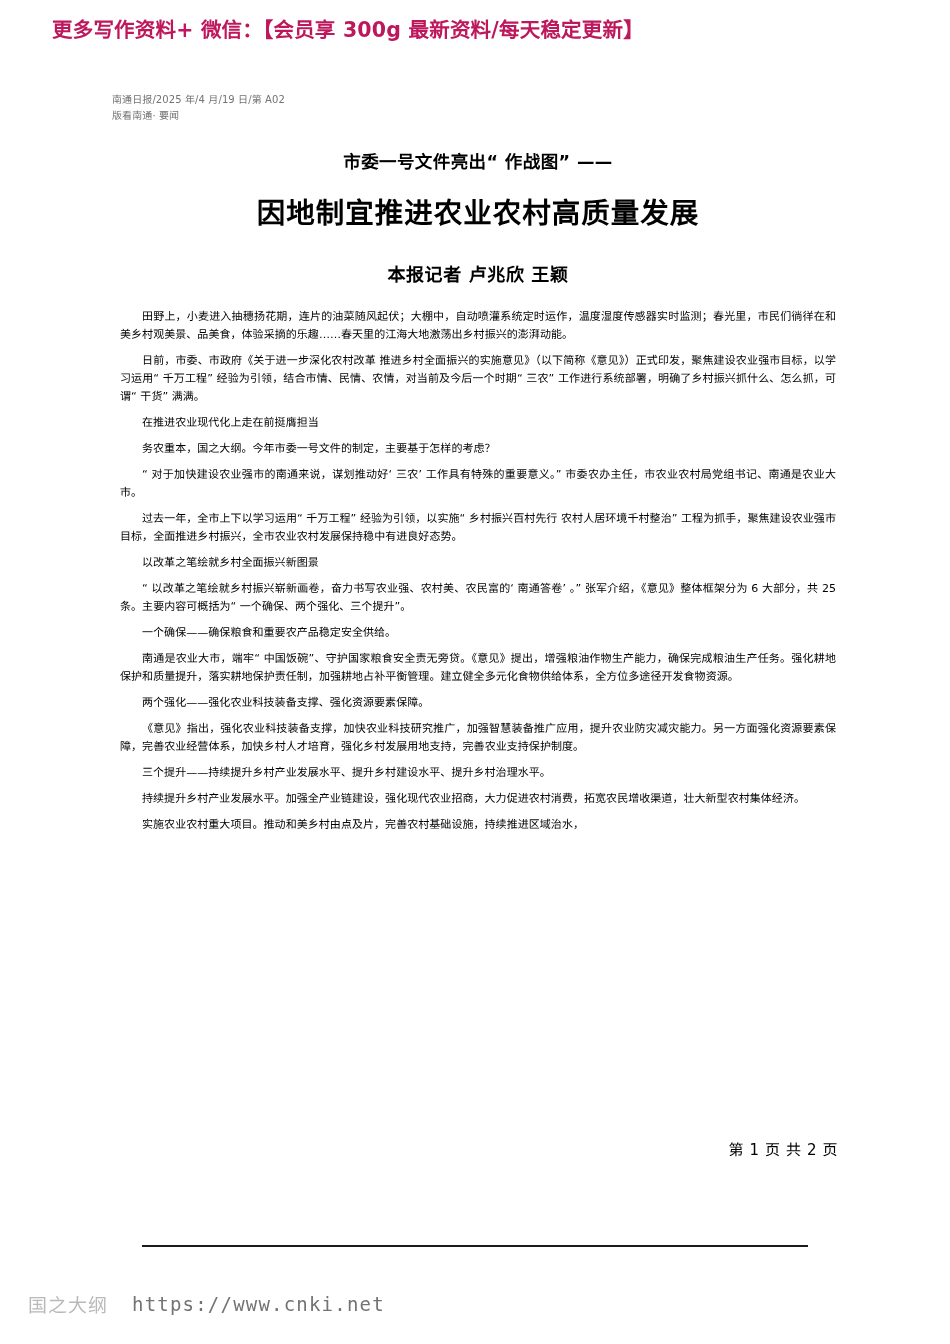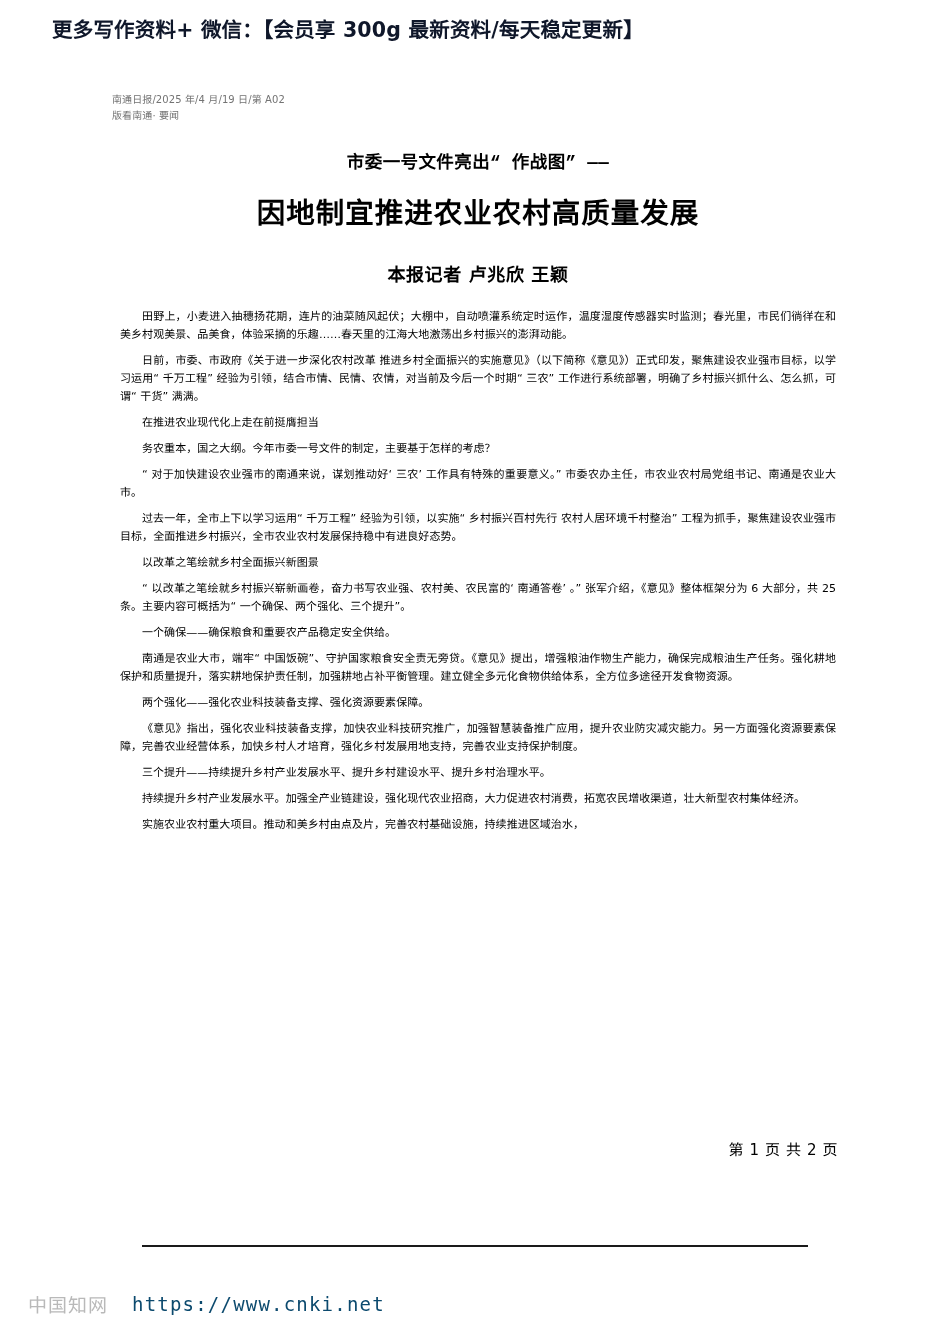--- a/index.html
+++ b/index.html
@@ -23,21 +23,21 @@
   }
 
   
   .promo-banner {
     position: absolute;
     left: 52px;
     top: 16px;
     width: 846px;
     font-size: 20.5px;
     font-weight: bold;
-    color: #0f172a;
+    color: #be185d;
     letter-spacing: 0.2px;
     line-height: 1.4;
     white-space: nowrap;
   }
 
   
   .doc {
     position: absolute;
     left: 112px;
     top: 92px;
@@ -50,21 +50,20 @@
     color: #737373;
     letter-spacing: 0.1px;
   }
 
   .kicker {
     text-align: center;
     font-size: 17.5px;
     font-weight: bold;
     margin-top: 24px;
     letter-spacing: 0.4px;
-    font-family: Liberation Mono, monospace;
   }
 
   .headline {
     text-align: center;
     font-size: 28.5px;
     font-weight: bold;
     margin-top: 17px;
     letter-spacing: 1px;
   }
 
@@ -126,21 +125,21 @@
   .watermark-logo {
     font-size: 19px;
     letter-spacing: 1px;
     color: #b9b9b9;
     white-space: nowrap;
   }
   .watermark-url {
     font-family: "DejaVu Sans Mono", "Liberation Mono", monospace;
     font-size: 19px;
     letter-spacing: 1.2px;
-    color: #0c4a6e;
+    color: #737373;
     white-space: nowrap;
   }
 </style>
 </head>
 <body>
 
 <div class="page">
 
   <div class="promo-banner">更多写作资料+ 微信：【会员享 300g 最新资料/每天稳定更新】</div>
 
@@ -175,17 +174,17 @@
       <p class="para indent">实施农业农村重大项目。推动和美乡村由点及片，完善农村基础设施，持续推进区域治水，</p>
     </div>
 
   </div>
 
   <div class="page-number">第 1 页 共 2 页</div>
 
   <div class="footer-rule"></div>
 
   <div class="watermark">
-    <span class="watermark-logo">中国知网</span>
+    <span class="watermark-logo">国之大纲</span>
     <span class="watermark-url">https://www.cnki.net</span>
   </div>
 
 </div>
 
 </body></html>

